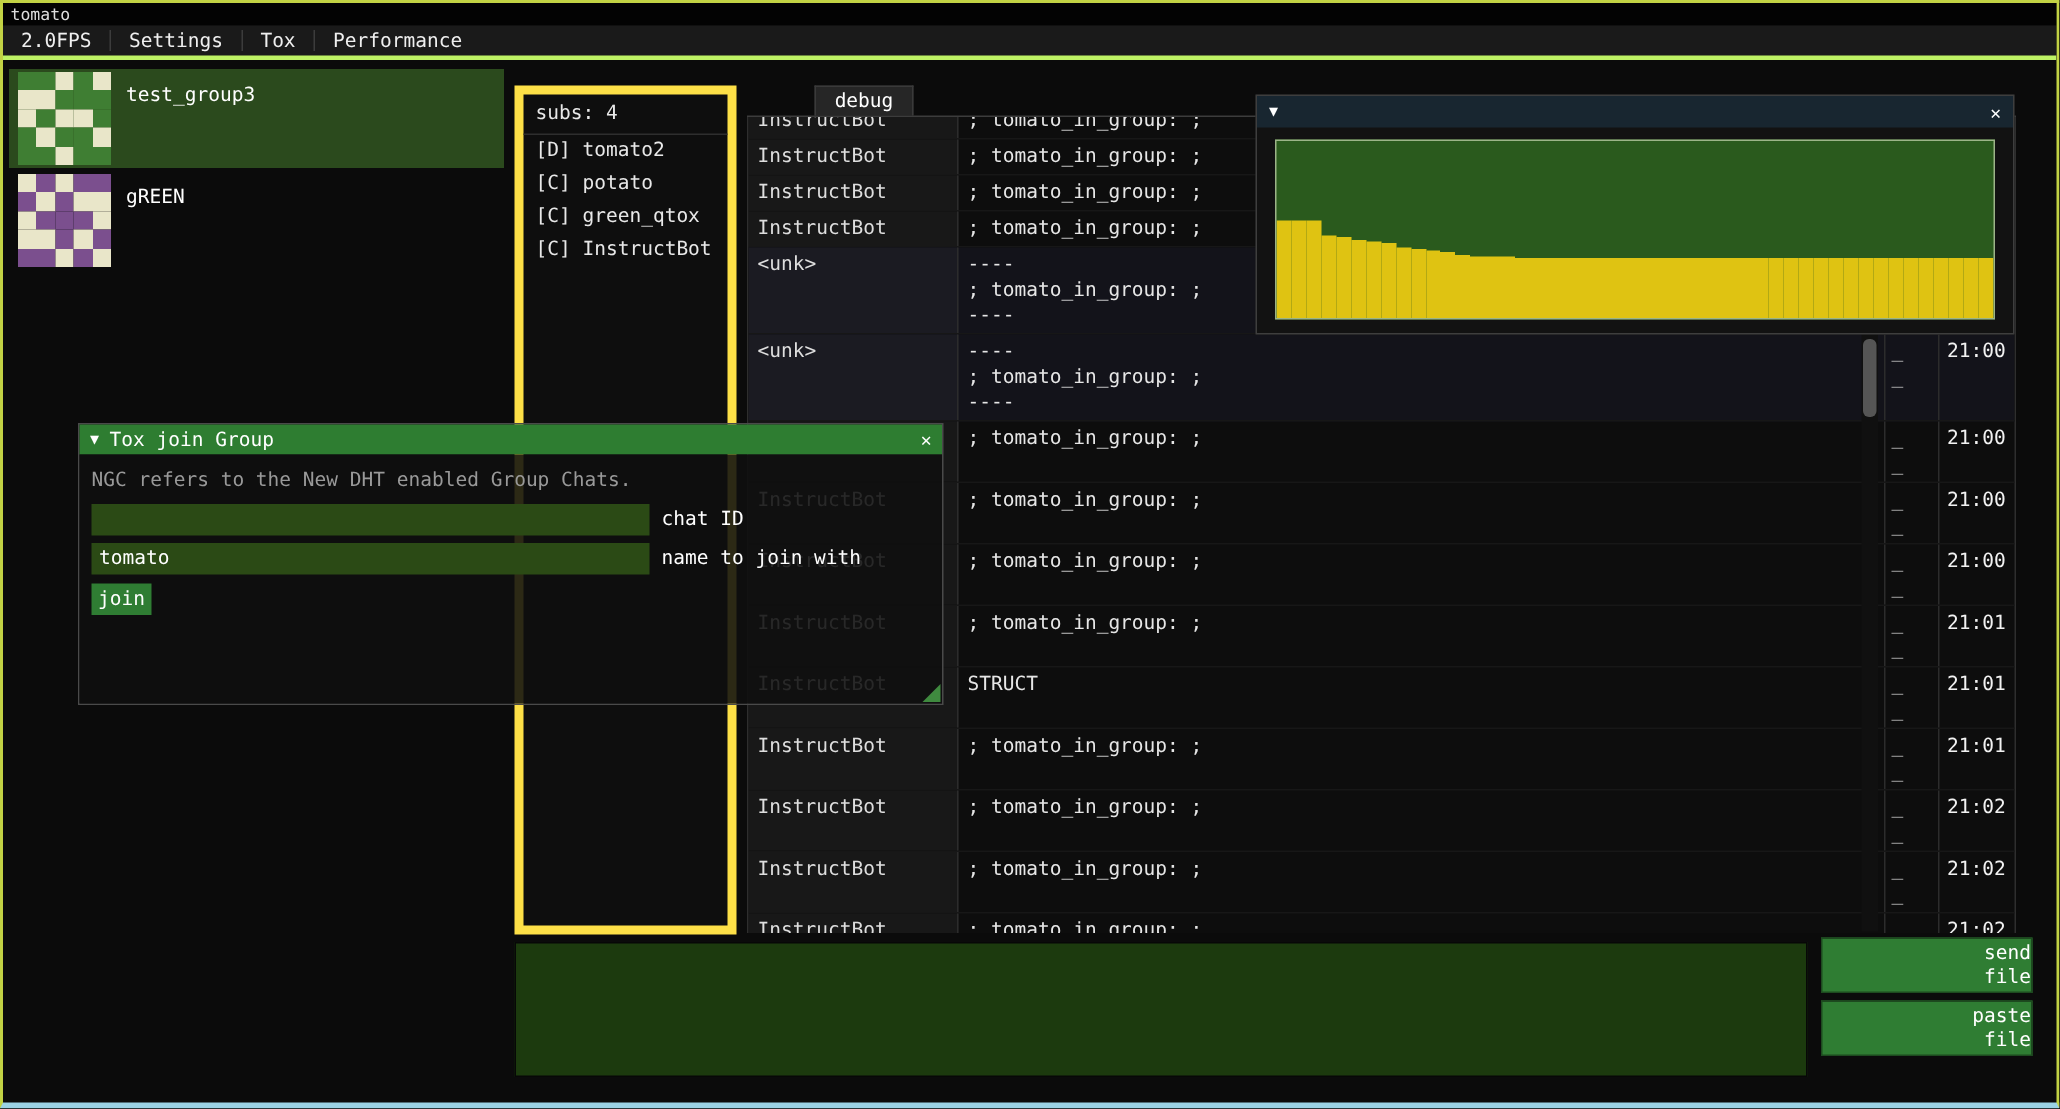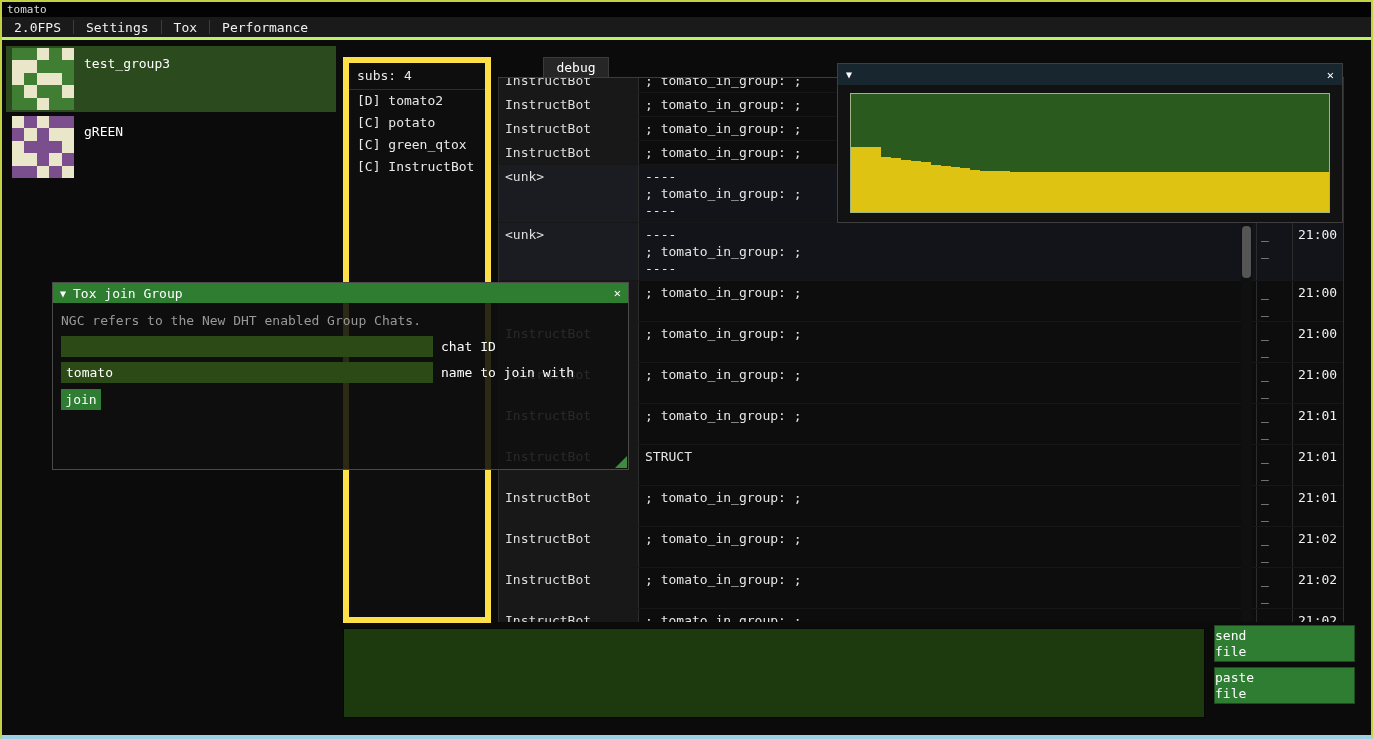--- a/index.html
+++ b/index.html
@@ -34,21 +34,21 @@
   .c-text { flex:1; padding:3px 6px; border-right:1px solid #2c2c2c; color:#e6e6e6; white-space:pre-line; overflow:hidden; }
   .c-flags { width:36px; flex:none; padding:3px 4px; border-right:1px solid #2c2c2c; color:#c8c8c8; letter-spacing:2px; }
   .c-time { width:50px; flex:none; padding:3px 0 3px 5px; color:#f2f2f2; }
   .crow.ml { background:#13131a; }
   .crow.ml .c-name { background:#1b1b22; }
 
   .msg-scroll-track { position:absolute; left:1239px; top:77px; width:11px; height:542px; background:#101010; z-index:4; }
   .msg-scroll-thumb { position:absolute; left:1240px; top:224px; width:9px; height:52px; background:#555; border-radius:4px; z-index:5; }
 
   .composer { position:absolute; left:341px; top:626px; width:862px; height:90px; background:#1c3a0e; border:1px solid #070707; color:#fff; font:inherit; resize:none; padding:4px 6px; outline:none; }
-  .gbtn { background:#2f7d33; color:#fff; border:1px solid #1d4a1f; font:inherit; white-space:pre-line; line-height:16px; text-align:left; cursor:pointer; }
+  .gbtn { background:#2f7d33; color:#fff; border:1px solid #1d4a1f; font:inherit; white-space:pre-line; line-height:16px; text-align:right; cursor:pointer; }
   .btn-sendfile { position:absolute; left:1212px; top:623px; width:141px; height:37px; }
   .btn-pastefile { position:absolute; left:1212px; top:665px; width:141px; height:37px; }
 
   .hwin { position:absolute; left:835px; top:61px; width:506px; height:160px; border:1px solid #3e3e3e; background:#121212; display:flex; flex-direction:column; z-index:35; }
   .htitle { height:21px; flex:none; background:#182630; display:flex; align-items:center; padding:0 8px; color:#f2f2f2; }
   .warrow { margin-right:7px; font-size:10px; color:#fff; }
   .wclose { margin-left:auto; color:#fff; font-size:12px; cursor:pointer; }
   .hplot-wrap { flex:1; padding:8px 12px 9px; }
   .hplot { width:100%; height:100%; border:1px solid #9cb488; display:flex; align-items:flex-end; overflow:hidden; }
   .hbar { flex:1; }

